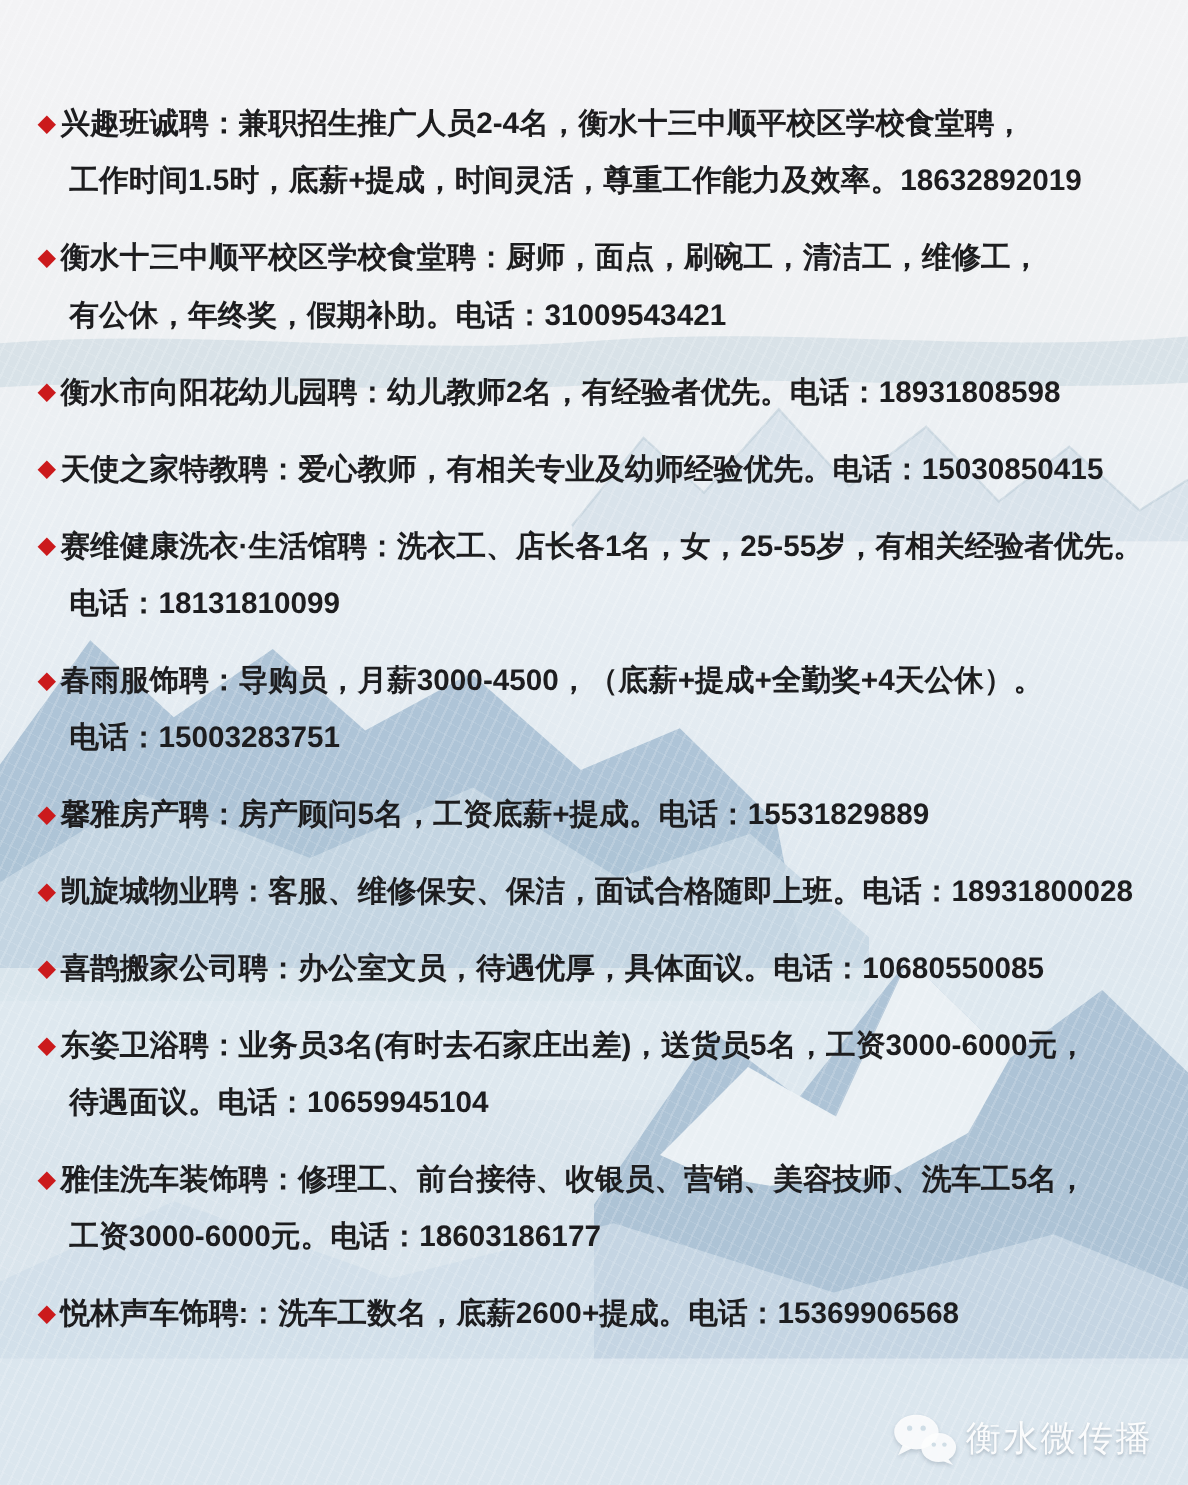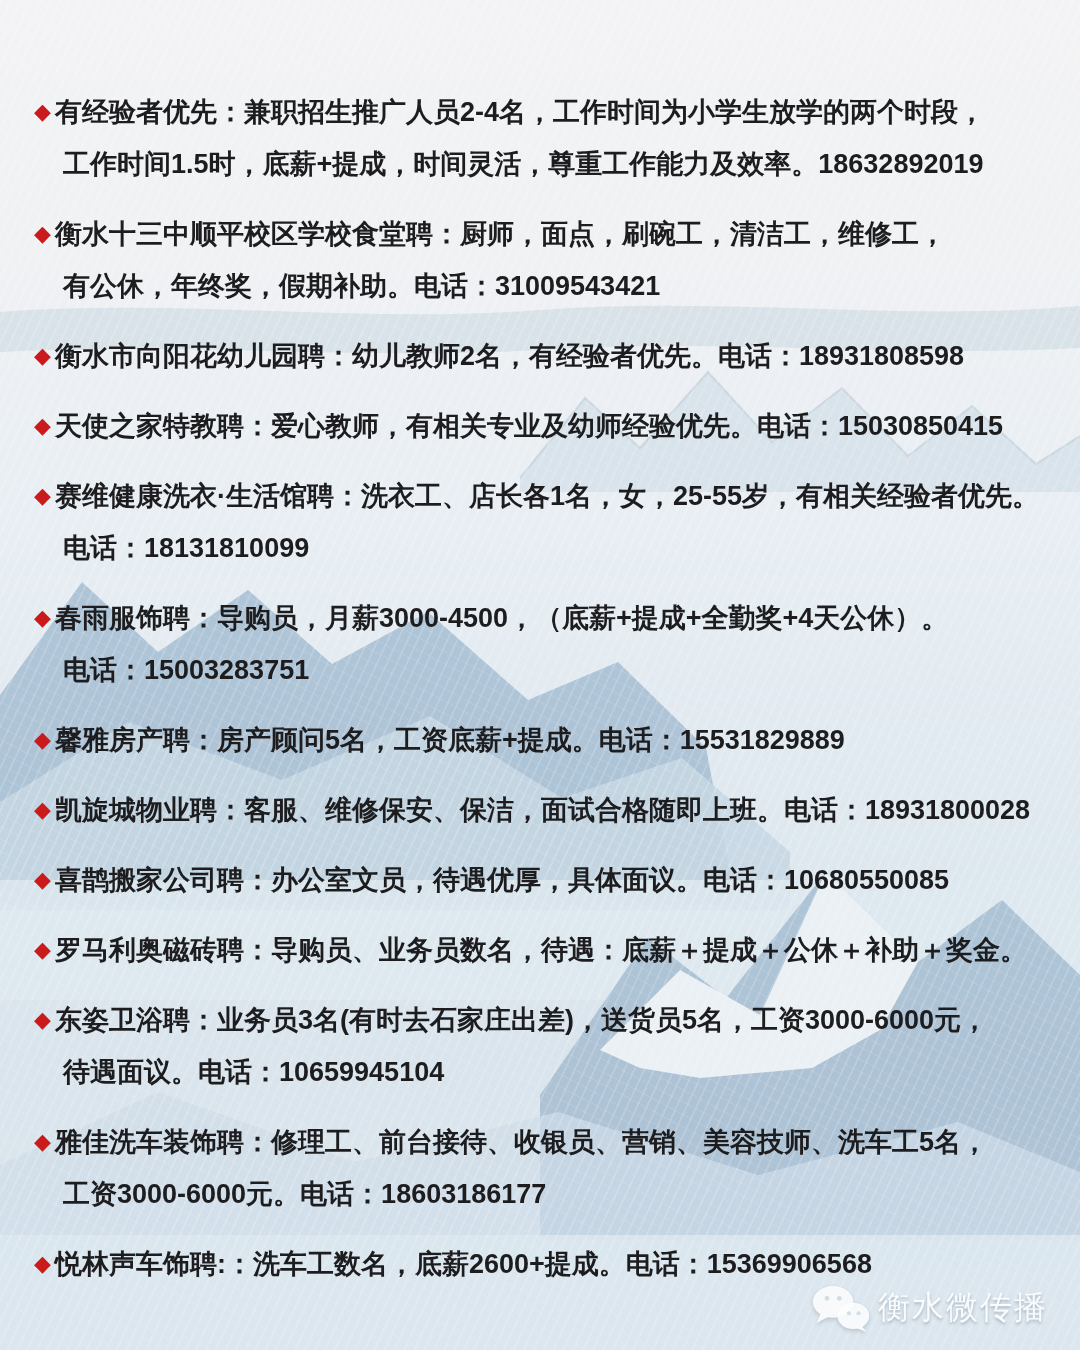--- a/index.html
+++ b/index.html
@@ -51,21 +51,21 @@
     <path d="M600,1050 L680,970 L760,1015 L826,872 L918,962 L880,1030 L812,1068 L700,1078 L640,1068 Z" fill="#edf2f6" opacity="0.95"></path>
 
     <path d="M0,1165 L158,1092 L356,1162 L558,1112 L758,1175 L958,1122 L1080,1172 L1080,1350 L0,1350 Z" fill="#cfdde8" opacity="0.7"></path>
     <rect x="0" y="1235" width="1080" height="115" fill="#dce6ee" opacity="0.85"></rect>
   </svg>
 
   <div class="texture"></div>
 
   <div class="content" id="jobs-container">
       <div class="job">
-        <div class="line"><span class="bullet">◆</span><span>有经验者优先：兼职招生推广人员2-4名，工作时间为小学生放学的两个时段，</span></div>
+        <div class="line"><span class="bullet">◆</span><span>兴趣班诚聘：兼职招生推广人员2-4名，衡水十三中顺平校区学校食堂聘，</span></div>
         <div class="line cont"><span>工作时间1.5时，底薪+提成，时间灵活，尊重工作能力及效率。18632892019</span></div>
       </div>
       <div class="job">
         <div class="line"><span class="bullet">◆</span><span>衡水十三中顺平校区学校食堂聘：厨师，面点，刷碗工，清洁工，维修工，</span></div>
         <div class="line cont"><span>有公休，年终奖，假期补助。电话：31009543421</span></div>
       </div>
       <div class="job">
         <div class="line"><span class="bullet">◆</span><span>衡水市向阳花幼儿园聘：幼儿教师2名，有经验者优先。电话：18931808598</span></div>
       </div>
       <div class="job">
@@ -82,21 +82,20 @@
       <div class="job">
         <div class="line"><span class="bullet">◆</span><span>馨雅房产聘：房产顾问5名，工资底薪+提成。电话：15531829889</span></div>
       </div>
       <div class="job">
         <div class="line"><span class="bullet">◆</span><span>凯旋城物业聘：客服、维修保安、保洁，面试合格随即上班。电话：18931800028</span></div>
       </div>
       <div class="job">
         <div class="line"><span class="bullet">◆</span><span>喜鹊搬家公司聘：办公室文员，待遇优厚，具体面议。电话：10680550085</span></div>
       </div>
       <div class="job">
-        <div class="line"><span class="bullet">◆</span><span>罗马利奥磁砖聘：导购员、业务员数名，待遇：底薪＋提成＋公休＋补助＋奖金。</span></div>
       </div>
       <div class="job">
         <div class="line"><span class="bullet">◆</span><span>东姿卫浴聘：业务员3名(有时去石家庄出差)，送货员5名，工资3000-6000元，</span></div>
         <div class="line cont"><span>待遇面议。电话：10659945104</span></div>
       </div>
       <div class="job">
         <div class="line"><span class="bullet">◆</span><span>雅佳洗车装饰聘：修理工、前台接待、收银员、营销、美容技师、洗车工5名，</span></div>
         <div class="line cont"><span>工资3000-6000元。电话：18603186177</span></div>
       </div>
       <div class="job">

